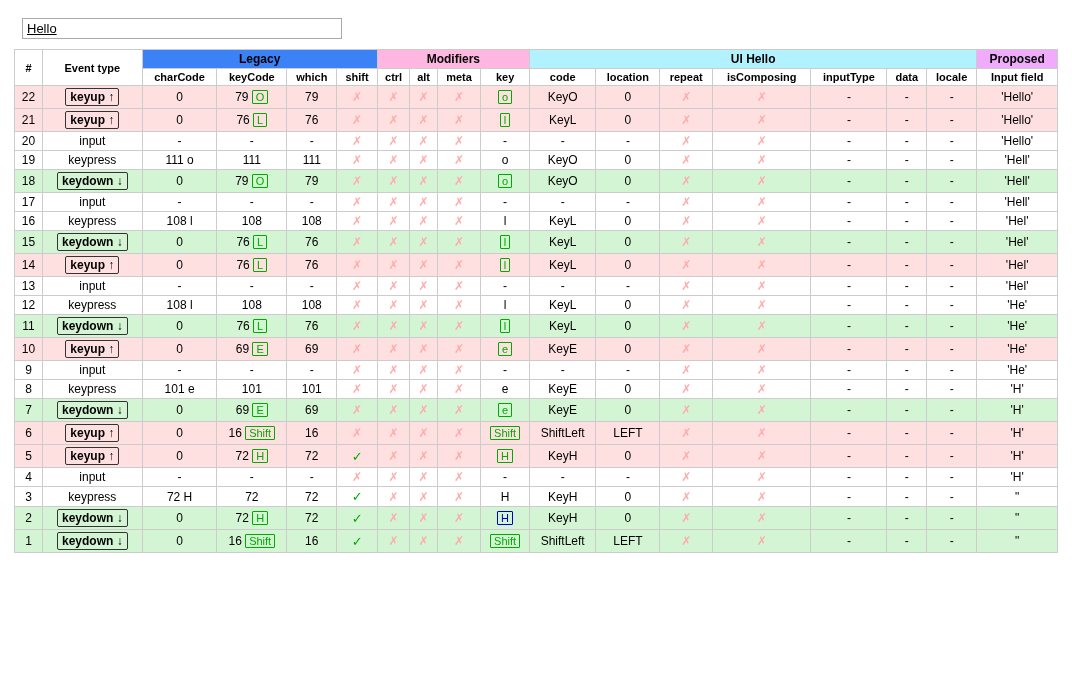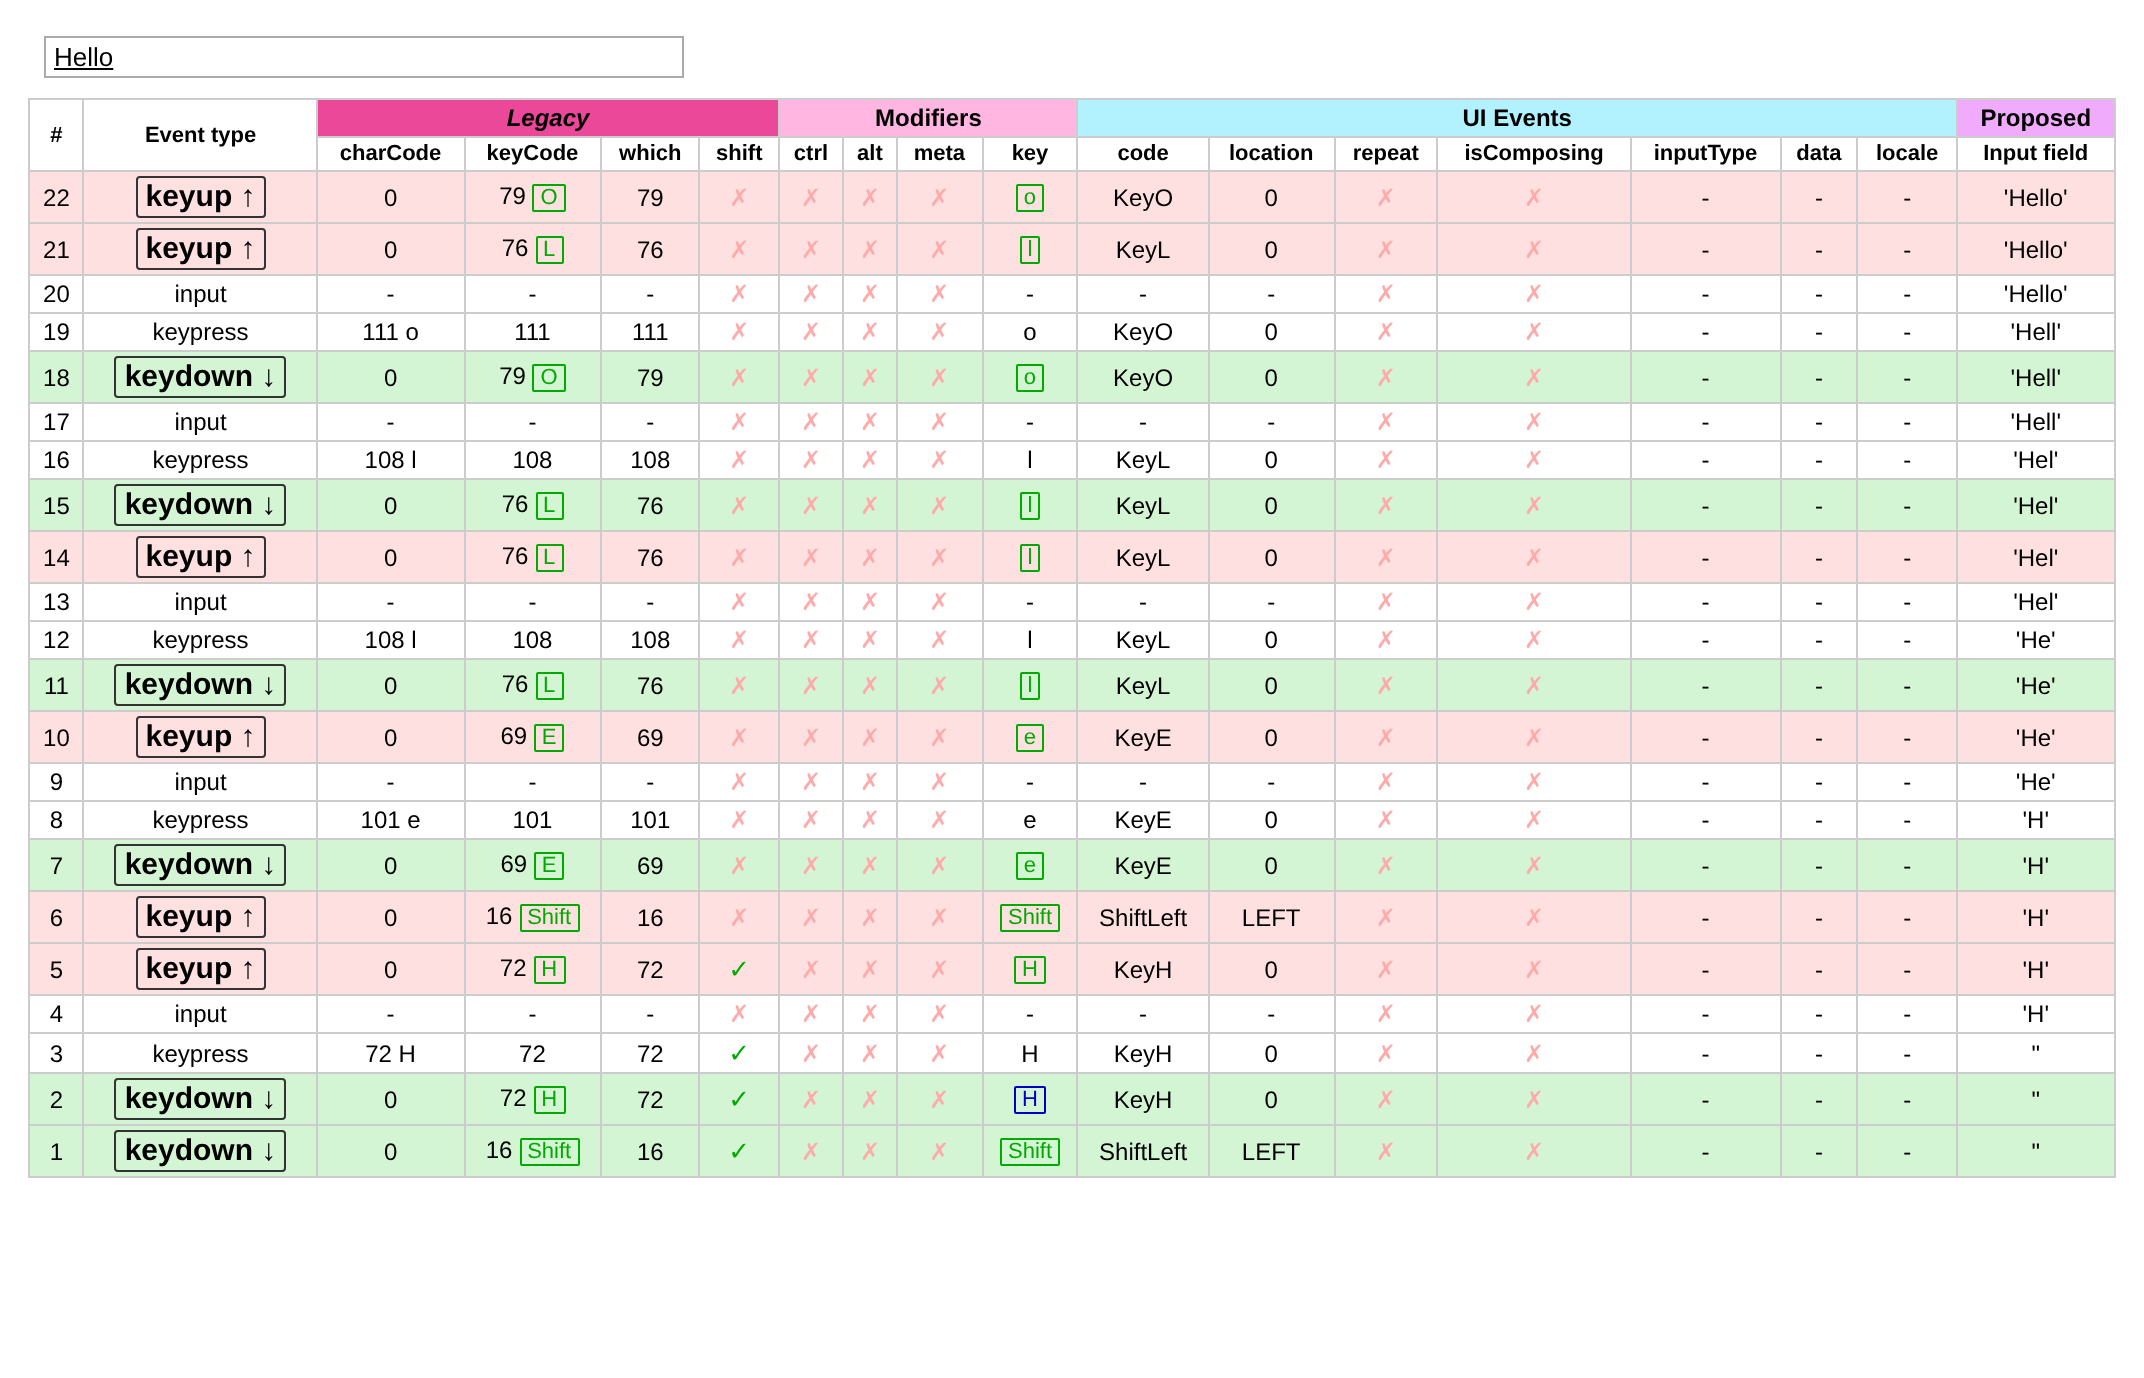--- a/index.html
+++ b/index.html
@@ -55,37 +55,37 @@
       font-size: 12px;
       width: 100%;
     }
     table th, table td {
       border: 1px solid #ccc;
       padding: 2px 4px;
       text-align: center;
       white-space: nowrap;
     }
     
-    .th-legacy { background: #ec4899; font-weight: bold; font-style: italic; }
+    .th-legacy { background: #3b82f6; font-weight: bold; }
     .th-modifiers { background: #ffb6e0; font-weight: bold; margin-left: 12px; }
     .th-uievents { background: #b2f2ff; font-weight: bold; }
     .th-proposed { background: #f0abfc; font-weight: bold; }
     .th-col { background: #fff; font-weight: bold; }
     
     .sub-th { background: #fff; font-weight: bold; font-size: 11px; }
     
     .row-keydown { background: #d4f5d4; margin-top: 48px; }
     .row-keyup { background: #ffe0e0; }
     .row-normal { background: #fff; }
     
     .badge {
       display: inline-block;
       padding: 1px 4px;
       border: 1px solid #333;
-      font-size: 15px;
+      font-size: 12px;
       font-weight: bold;
       border-radius: 2px;
     }
     .badge-keydown { background: #d4f5d4; border-color: #333; }
     .badge-keyup { background: #ffe0e0; border-color: #333; }
     
     .keybox {
       display: inline-block;
       border: 1px solid #00aa00;
       padding: 0 3px;
@@ -119,21 +119,21 @@
   <button class="show-opts"></button>
 </div>
 
 <table id="event-table">
   <thead>
     <tr>
       <th rowspan="2" class="th-col sub-th">#</th>
       <th rowspan="2" class="th-col sub-th">Event type</th>
       <th colspan="4" class="th-legacy">Legacy</th>
       <th colspan="4" class="th-modifiers">Modifiers</th>
-      <th colspan="7" class="th-uievents">UI Events</th>
+      <th colspan="7" class="th-uievents">UI Hello</th>
       <th colspan="2" class="th-proposed">Proposed</th>
     </tr>
     <tr>
       <th class="sub-th">charCode</th>
       <th class="sub-th">keyCode</th>
       <th class="sub-th">which</th>
       <th class="sub-th">shift</th>
       <th class="sub-th">ctrl</th>
       <th class="sub-th">alt</th>
       <th class="sub-th">meta</th>

